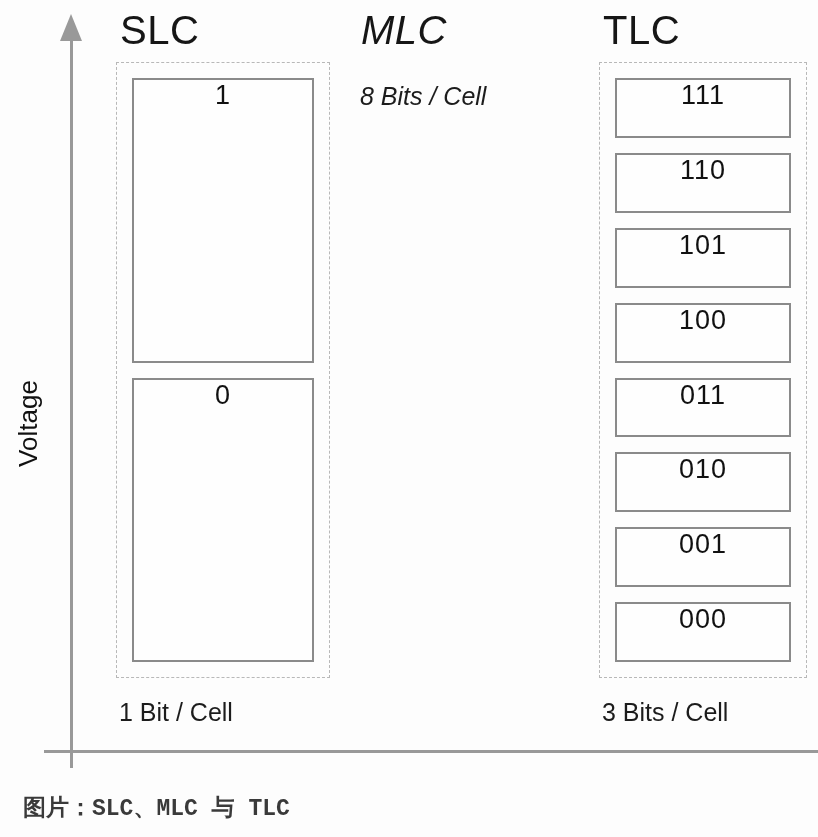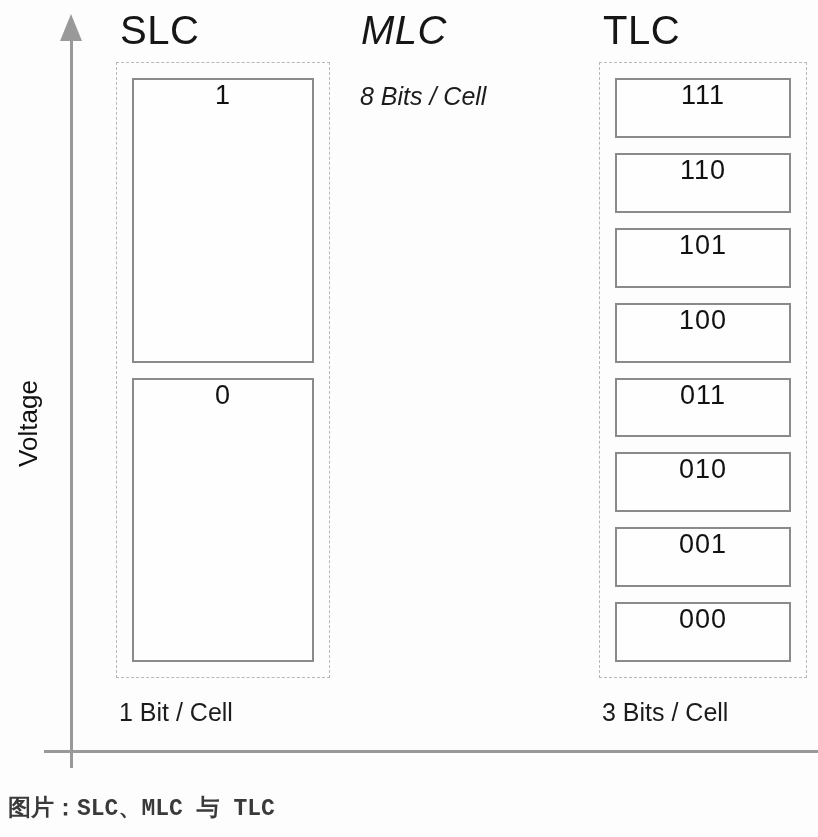--- a/index.html
+++ b/index.html
@@ -94,21 +94,21 @@
   .bits-label {
     margin-top: 20px;
     padding-left: 3px;
     font-size: 25px;
     color: #1c1c1c;
     white-space: nowrap;
   }
   
   .caption {
     position: absolute;
-    left: 8px;
+    left: 23px;
     top: 792px;
     font-size: 23px;
     font-weight: bold;
     color: var(--caption-text, #3a3a3a);
     font-family: "Liberation Mono", "DejaVu Sans Mono", "DejaVu Sans", monospace;
     white-space: nowrap;
   }
 </style>
 </head>
 <body>

